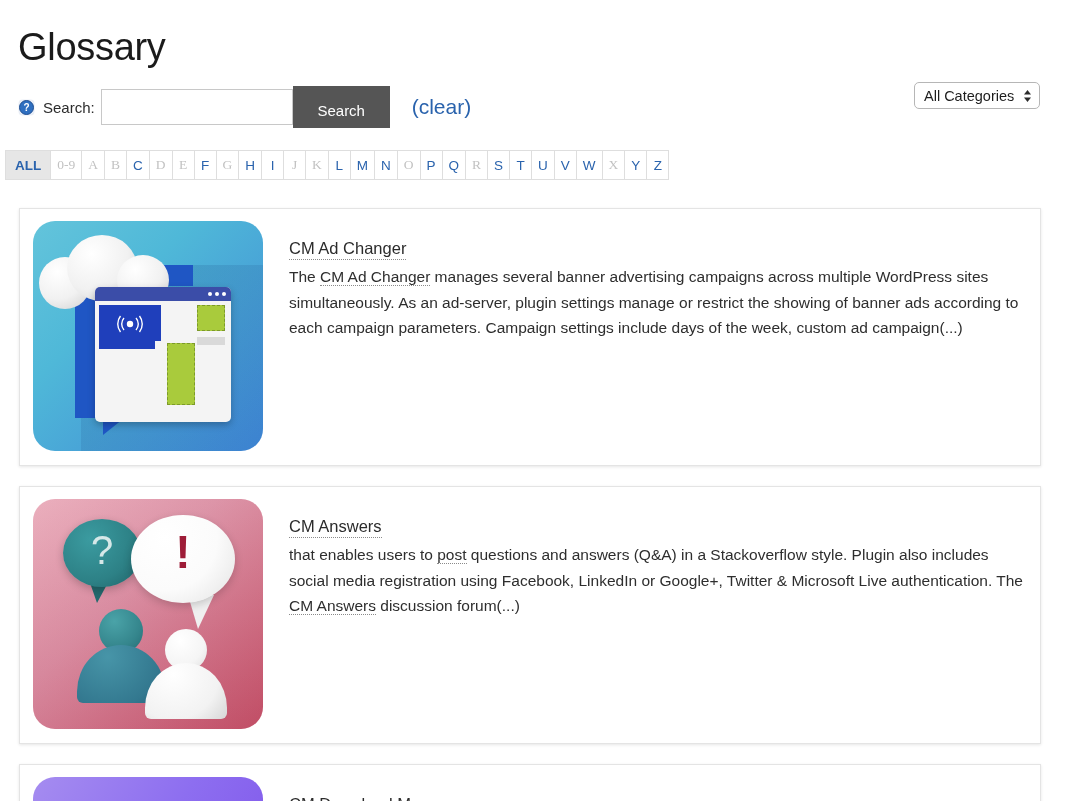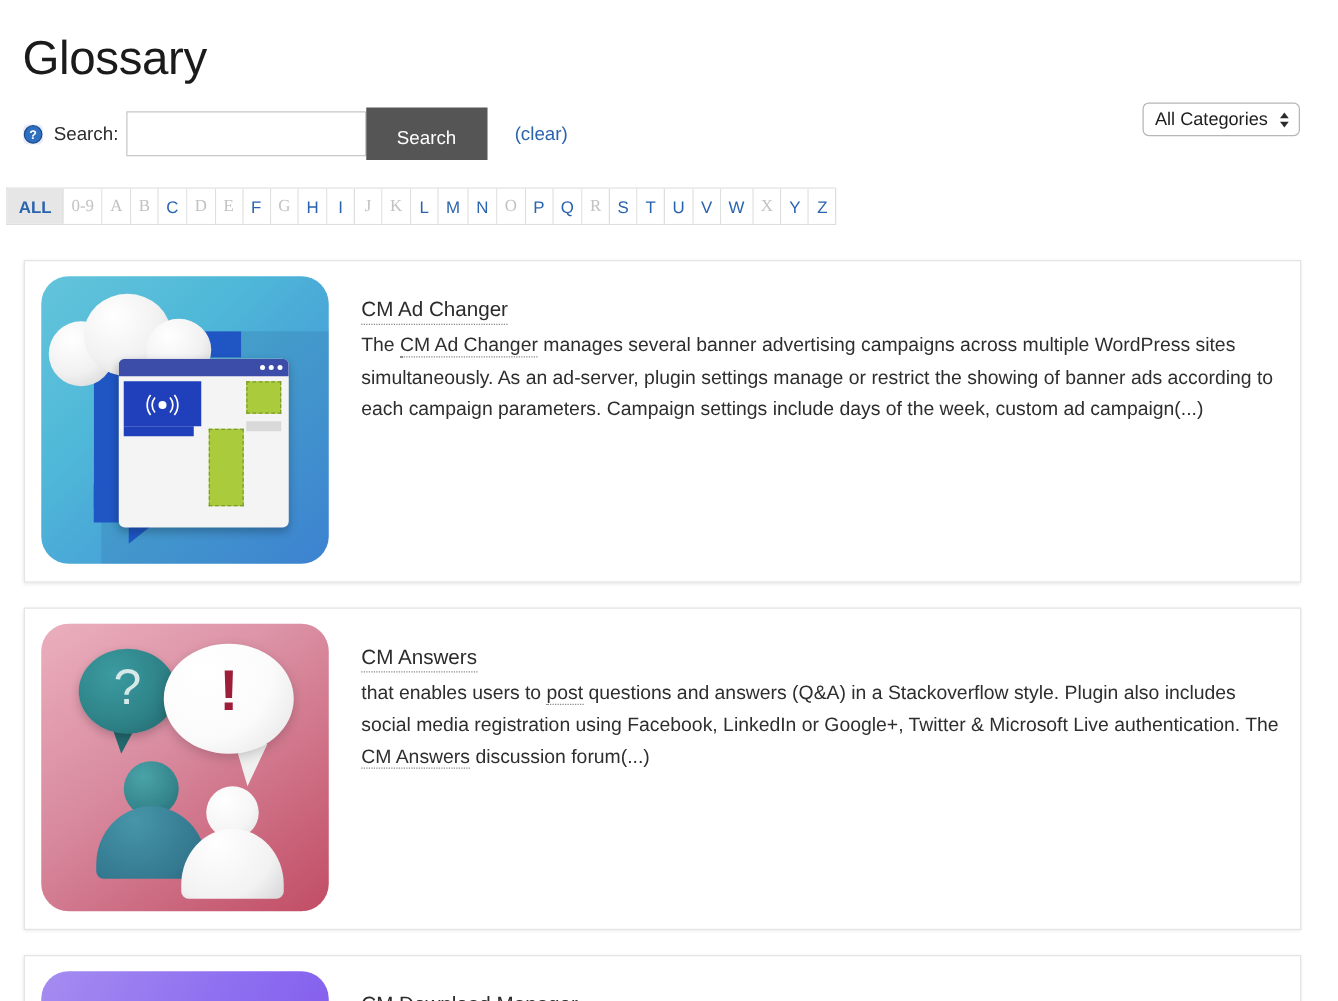--- a/index.html
+++ b/index.html
@@ -61,21 +61,21 @@
     background: #555555;
     color: #ffffff;
     border: none;
     font-size: 15px;
     font-family: "Liberation Sans", sans-serif;
     cursor: pointer;
     padding: 16px;
   }
   .clear-link {
     margin-left: 22px;
-    font-size: 15px;
+    font-size: 21px;
     color: #2a63ad;
     text-decoration: none;
     cursor: pointer;
   }
 
   
   .category-select-wrap {
     position: absolute;
     right: 30px; top: 82px;
   }

